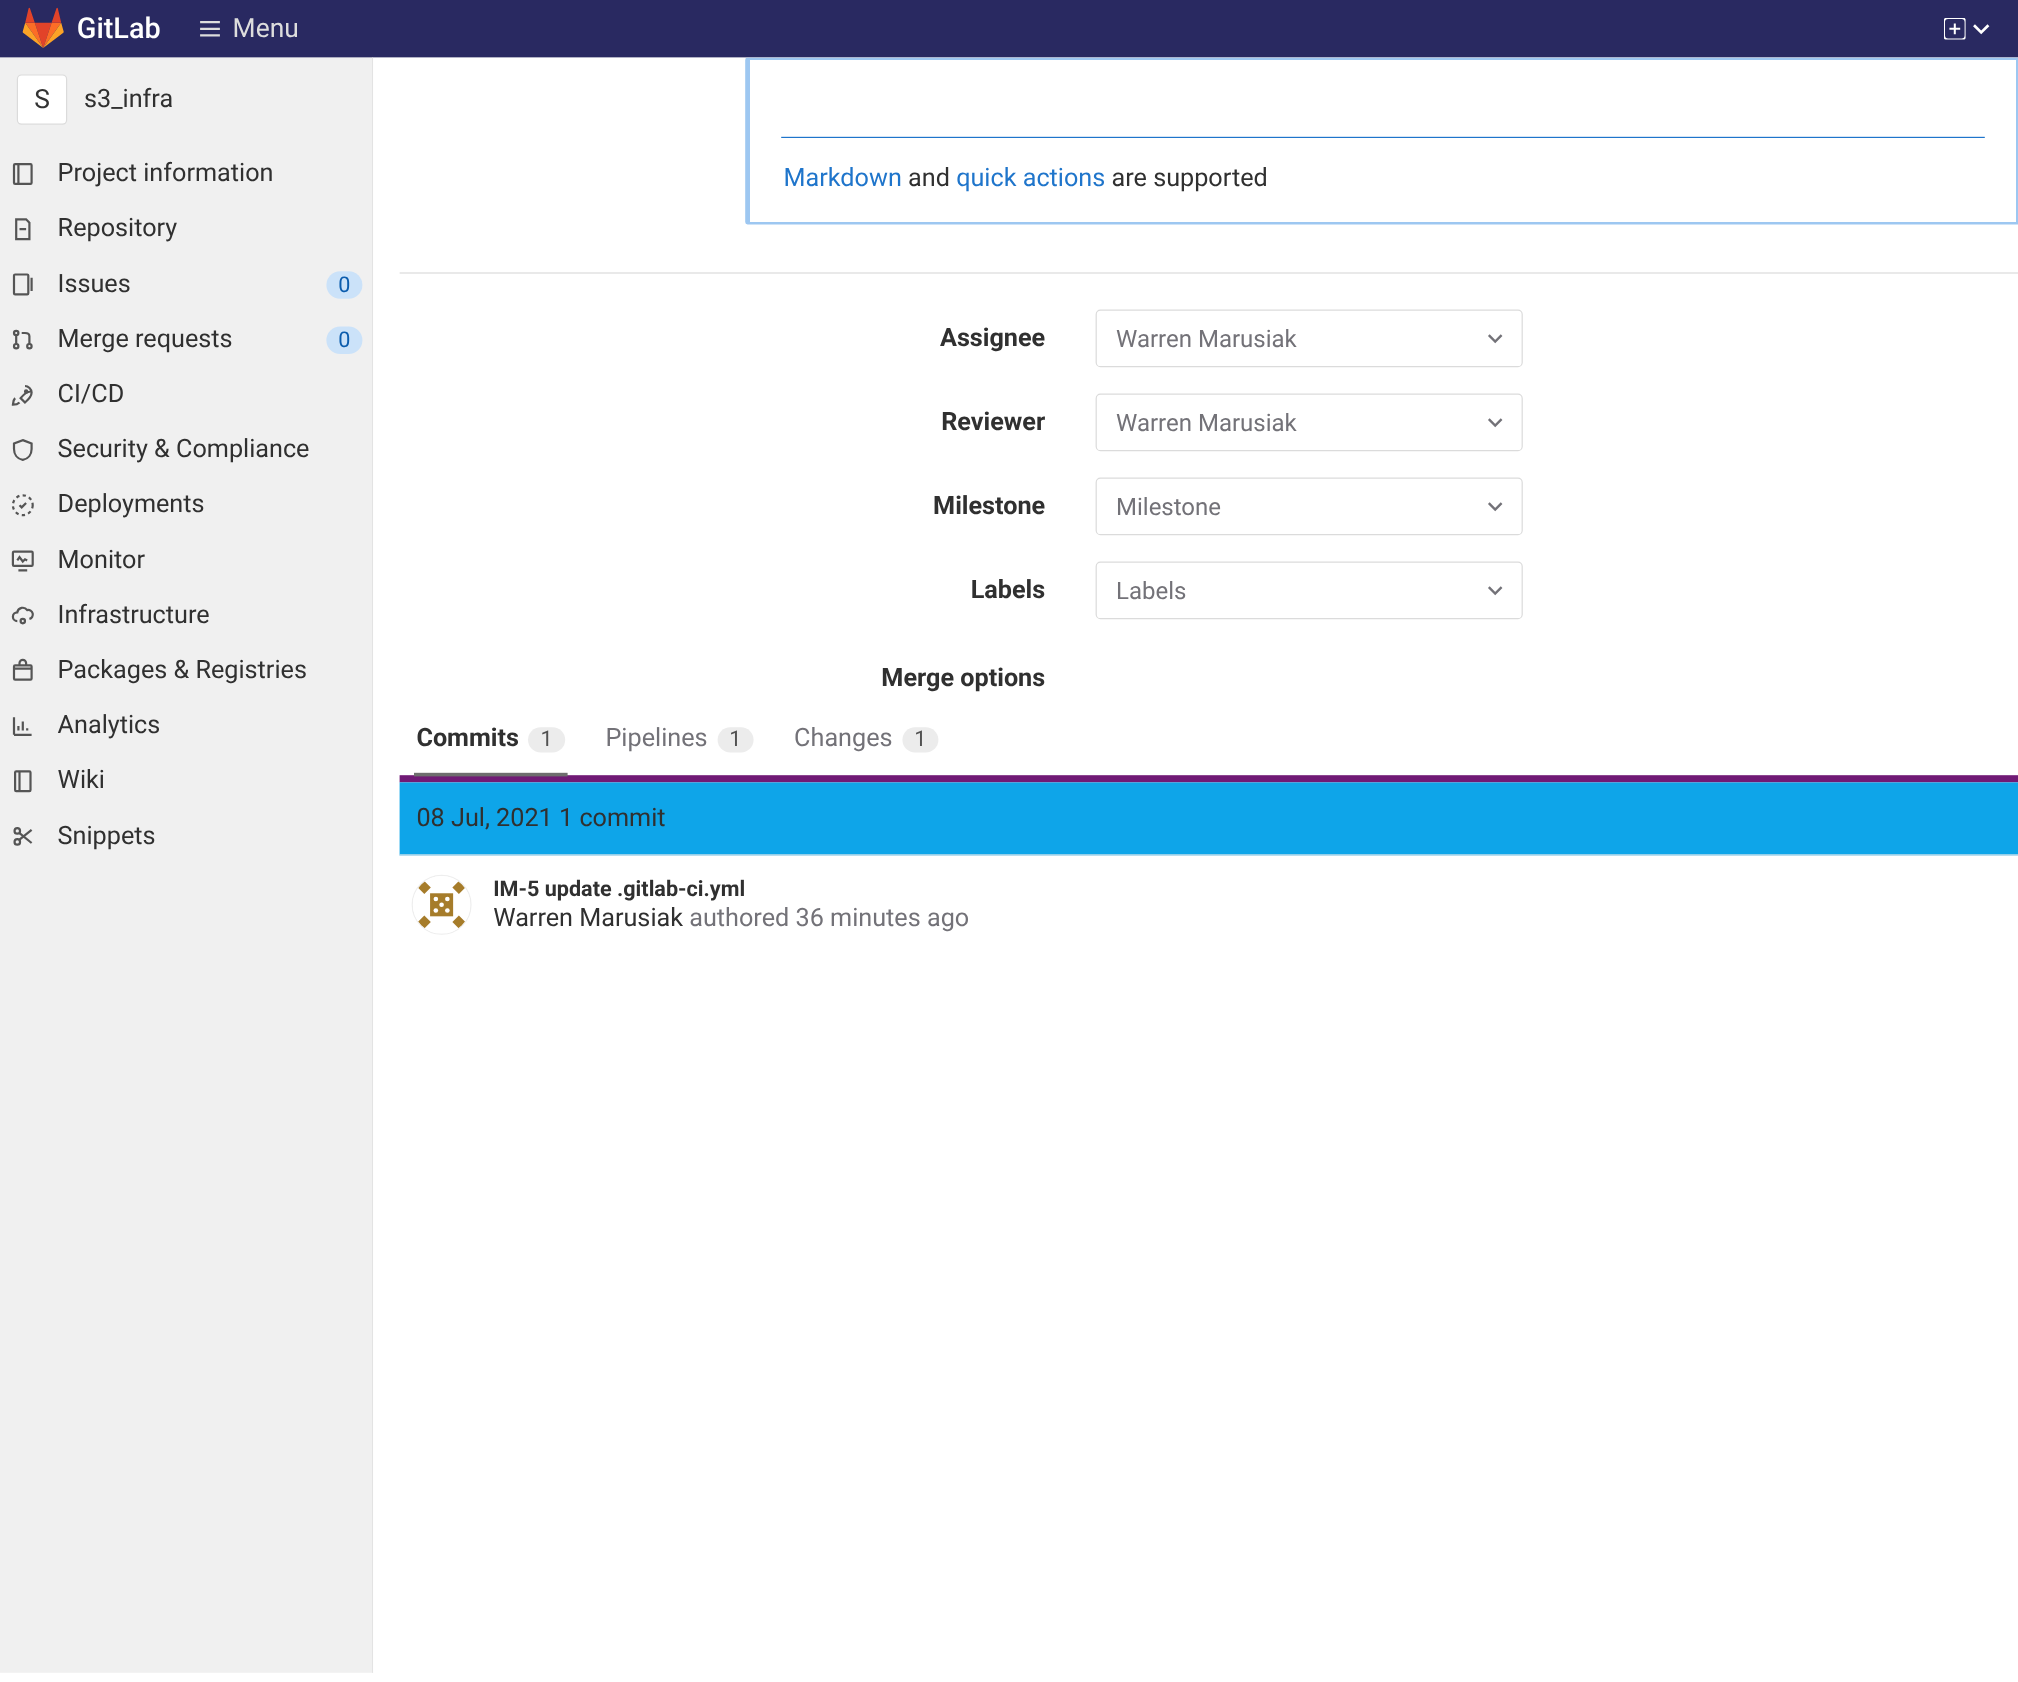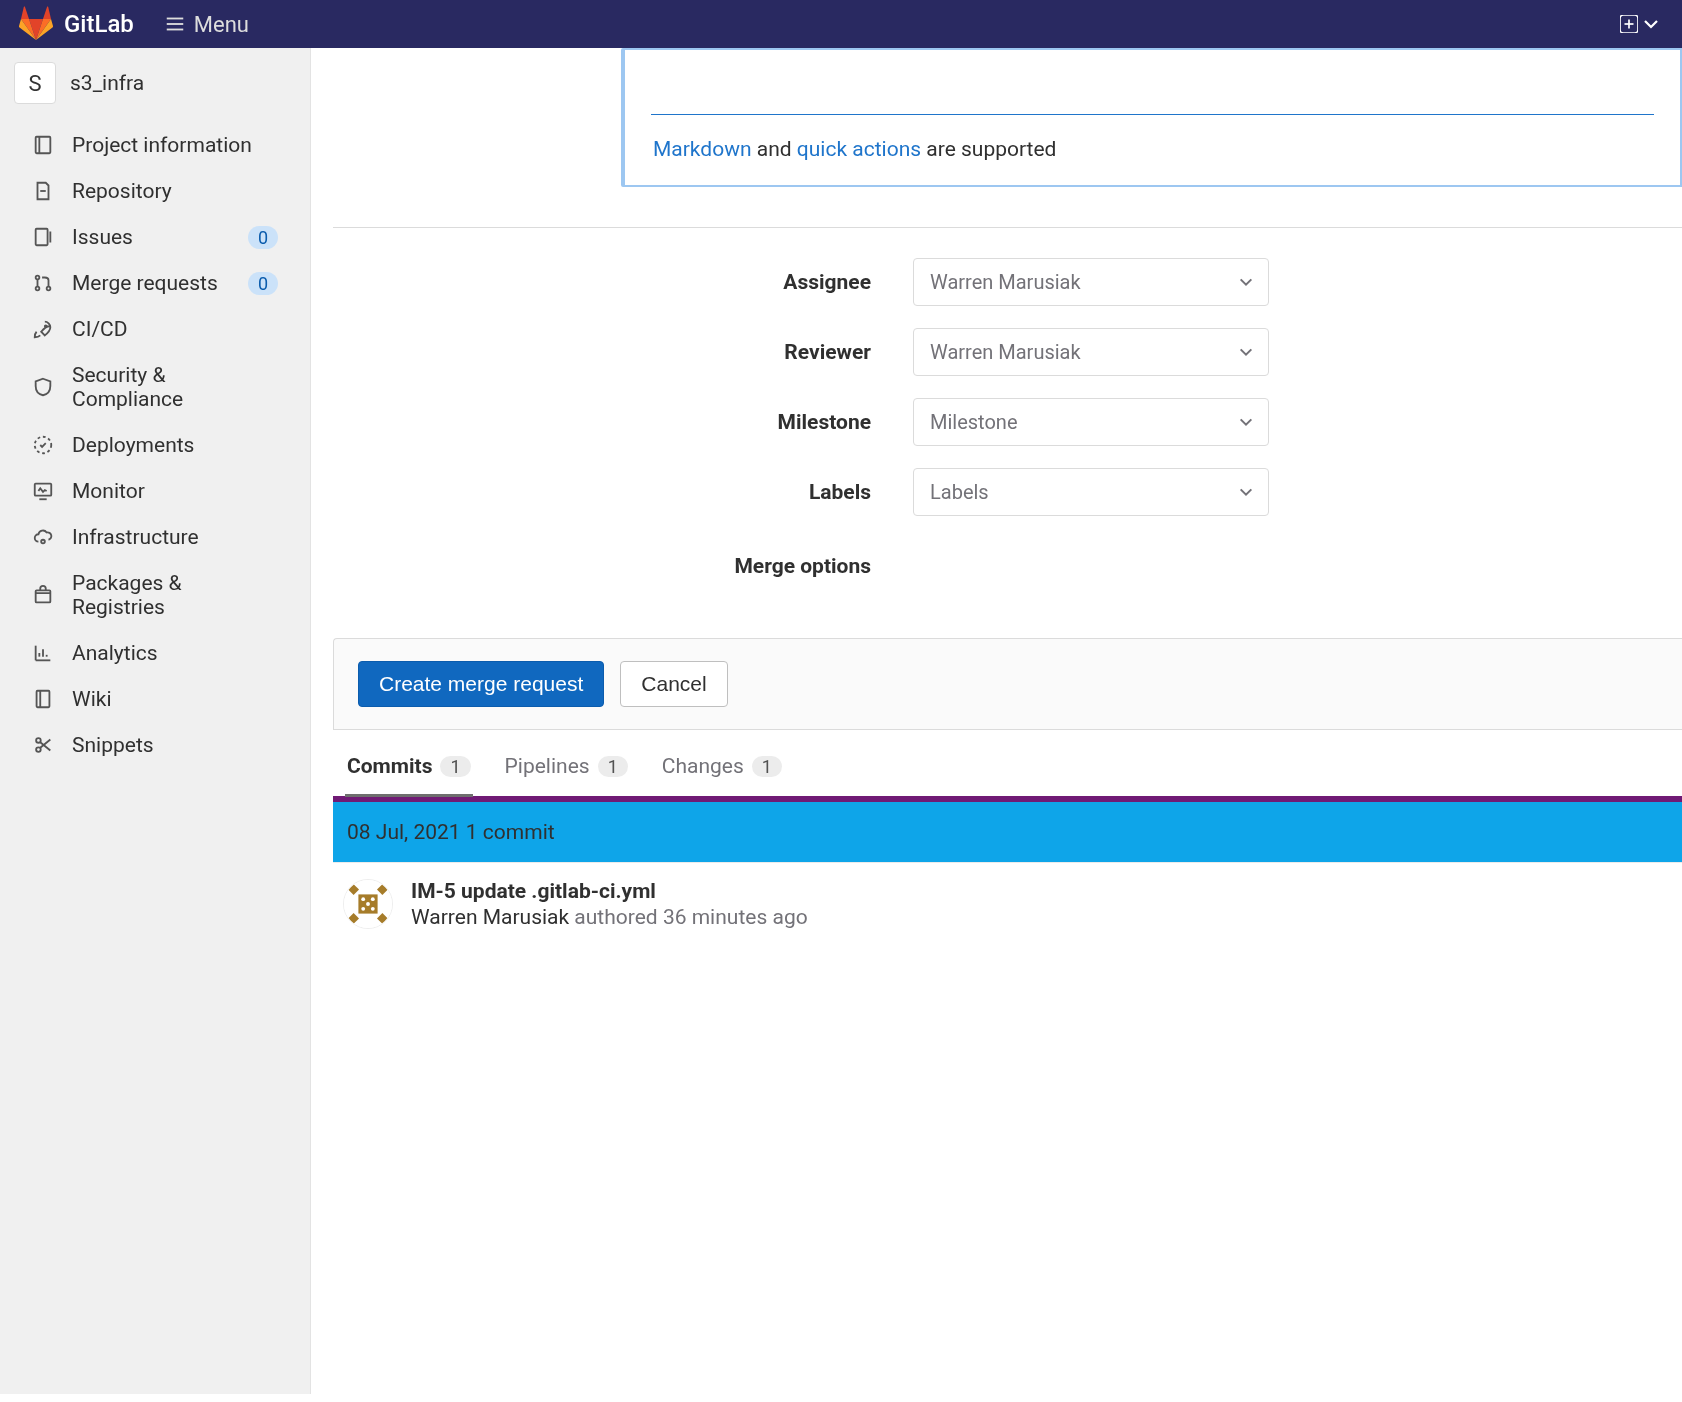--- a/index.html
+++ b/index.html
@@ -16,21 +16,21 @@
 .plus-btn { display: flex; align-items: center; gap: 4px; cursor: pointer; padding: 4px; }
 .plus-btn svg { width: 18px; height: 18px; fill: #fff; }
 .page-body { display: flex; height: calc(100% - 56px); }
 
 
 .sidebar { width: 311px; background: #f0f0f0; border-right: 1px solid #e3e3e3; flex-shrink: 0; overflow-y: auto; }
 .project-header { display: flex; align-items: center; gap: 14px; padding: 14px 14px; }
 .project-avatar { width: 42px; height: 42px; background: #fff; border: 1px solid #dbdbdb; border-radius: 4px; display: flex; align-items: center; justify-content: center; font-size: 22px; color: #333; }
 .project-name { font-size: 21px; color: #303030; }
 .sidebar-items { list-style: none; padding: 4px 0; }
-.sidebar-item { display: flex; align-items: center; gap: 18px; padding: 11px 32px; cursor: pointer; color: #303030; }
+.sidebar-item { display: flex; align-items: center; gap: 18px; padding: 11px 8px; cursor: pointer; color: #303030; }
 .sidebar-icon { width: 22px; height: 22px; display: flex; align-items: center; justify-content: center; flex-shrink: 0; }
 .sidebar-icon svg { width: 22px; height: 22px; }
 .sidebar-label { font-size: 21px; flex: 1; }
 .badge { background: #cbe2f9; color: #0b5cad; border-radius: 12px; padding: 1px 10px; font-size: 18px; min-width: 26px; text-align: center; }
 
 
 .main { flex: 1; overflow-y: auto; background: #fff; padding-left: 22px; }
 .desc-box { margin-left: 288px; border: 2px solid #9dc7f1; border-left-width: 4px; border-radius: 2px 0 0 2px; padding: 0 0 24px 0; margin-top: 0; }
 .desc-box hr { border: none; border-top: 1px solid #1f75cb; margin: 0 26px 0 26px; }
 .desc-hint { padding: 22px 28px 0 28px; font-size: 21px; color: #303030; }
@@ -56,21 +56,21 @@
 .tab { display: flex; align-items: center; gap: 8px; padding: 16px 2px 18px 2px; color: #737278; font-size: 21px; cursor: pointer; position: relative; }
 .tab.active { color: #303030; font-weight: 700; }
 .tab.active::after { content: ""; position: absolute; left: 0; right: 0; bottom: -1px; height: 3px; background: #6e6e6e; }
 .tab-count { background: #ececec; color: #525252; border-radius: 12px; padding: 0 10px; font-size: 18px; font-weight: 400; }
 
 .commit-group-header { padding: 18px 14px; background: #0ea5e9; border-bottom: 1px solid #ebebeb; font-size: 21px; color: #303030; }
 .commit-row { display: flex; align-items: center; gap: 18px; padding: 16px 10px; }
 .commit-avatar { width: 50px; height: 50px; border-radius: 50%; overflow: hidden; background: #fff; border: 1px solid #eee; display: flex; align-items: center; justify-content: center; }
 .commit-avatar svg { width: 50px; height: 50px; }
 .commit-info { }
-.commit-title { font-size: 21px; font-weight: 700; color: #303030; margin-bottom: 2px; }
+.commit-title { font-size: 18px; font-weight: 700; color: #303030; margin-bottom: 2px; }
 .commit-meta { font-size: 21px; color: #737278; }
 .commit-author { color: #303030; }
 </style>
 </head>
 <body>
 
 <div class="navbar">
   <div class="navbar-left">
     <div class="gitlab-brand">
       <svg viewBox="0 0 36 36">
@@ -300,24 +300,20 @@
               <path d="M2 4l4 4 4-4" fill="none" stroke="#737278" stroke-width="1.5"></path>
             </svg>
         </div>
       </div>
     </div>
 
     <div class="merge-opt-row">
       <div class="merge-opt-label">Merge options</div>
     </div>
 
-    <div class="actions-bar">
-      <button class="btn-primary">Create merge request</button>
-      <button class="btn-secondary">Cancel</button>
-    </div>
 
     <div class="tabs">
       <div class="tab active">
         <span>Commits</span>
         <span class="tab-count">1</span>
       </div>
       <div class="tab">
         <span>Pipelines</span>
         <span class="tab-count">1</span>
       </div>

